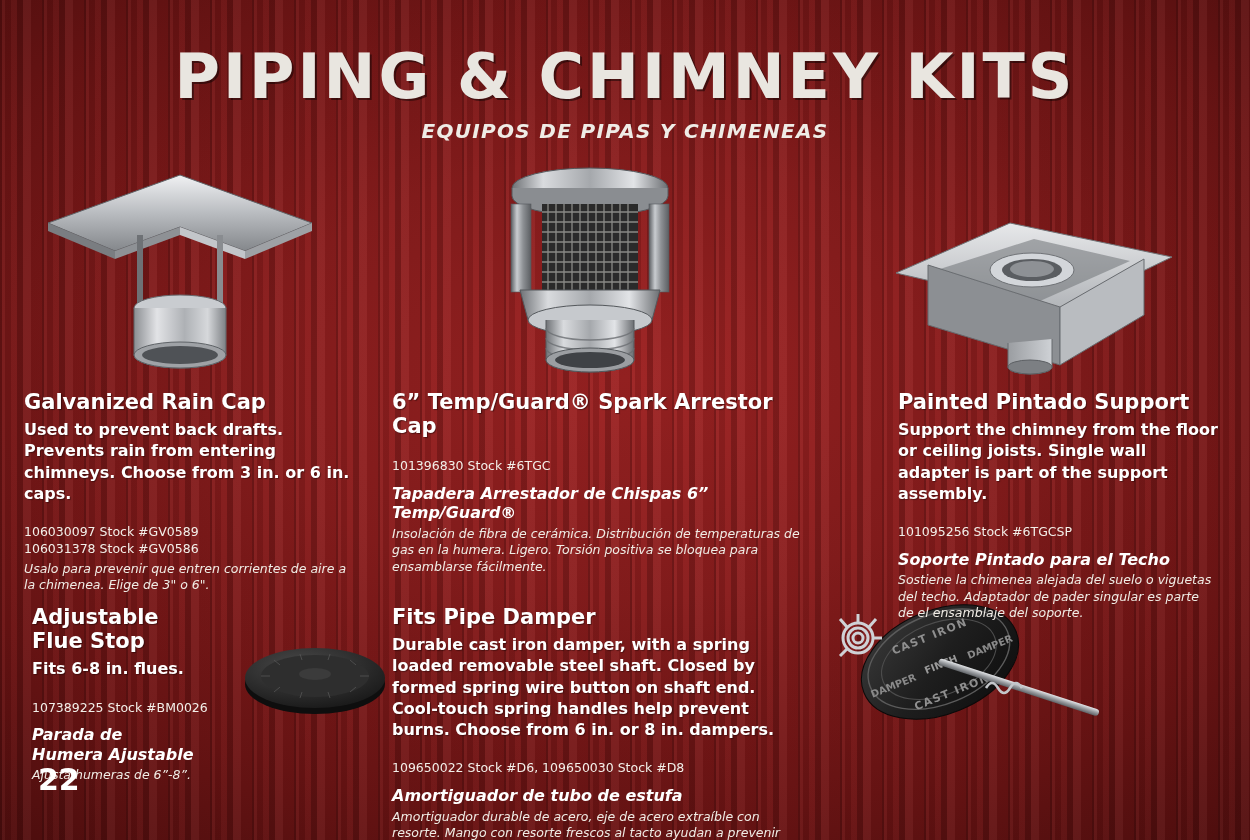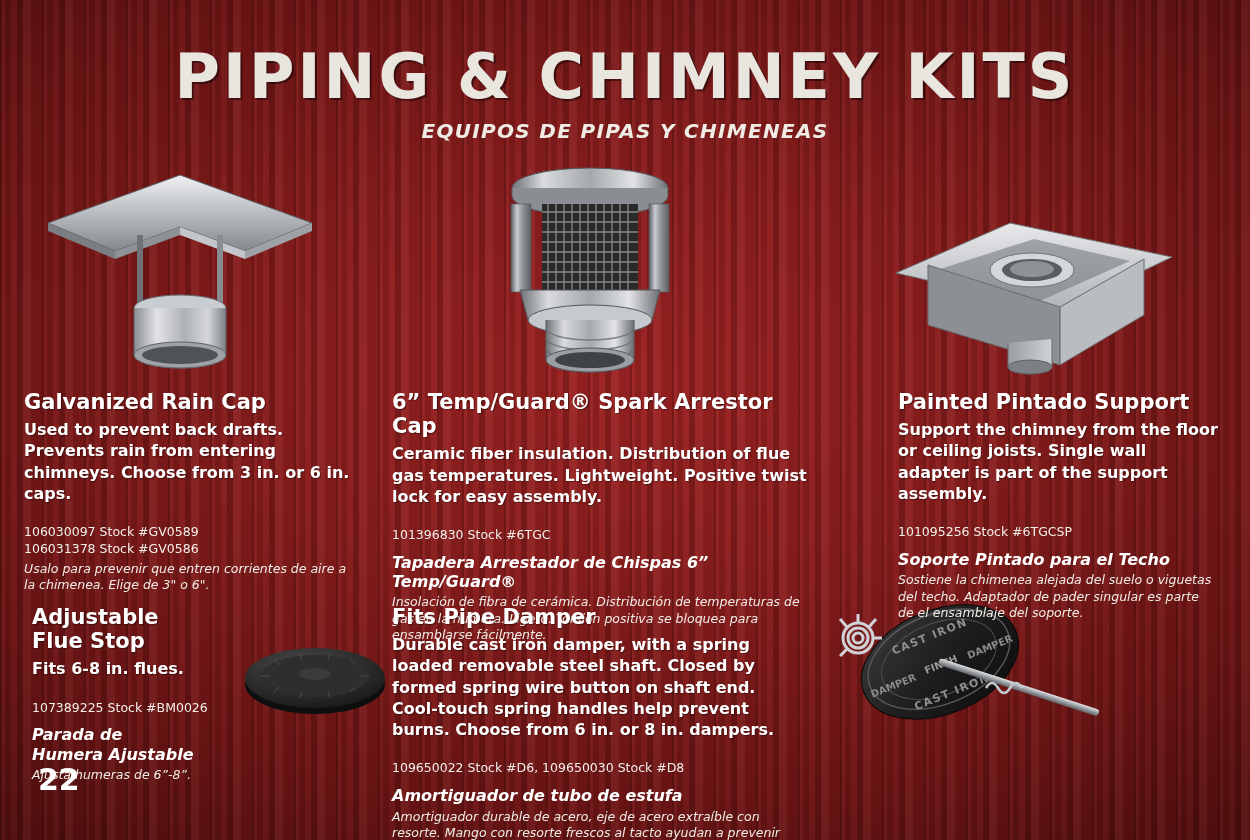--- a/index.html
+++ b/index.html
@@ -330,21 +330,20 @@
   <div class="block" style="left:24px; top:390px; width:330px;">
     <div class="p-name">Galvanized Rain Cap</div>
     <div class="p-desc">Used to prevent back drafts. Prevents rain from entering chimneys. Choose from 3 in. or 6 in. caps.</div>
     <div class="p-sku" style="white-space:pre-line;">106030097 Stock #GV0589
 106031378 Stock #GV0586</div>
     <div class="p-desc-es">Usalo para prevenir que entren corrientes de aire a la chimenea. Elige de 3" o 6".</div>
   </div>
 
   <div class="block" style="left:392px; top:390px; width:420px;">
     <div class="p-name">6” Temp/Guard® Spark Arrestor Cap</div>
-    <div class="p-desc">Ceramic fiber insulation. Distribution of flue gas temperatures. Lightweight. Positive twist lock for easy assembly.</div>
     <div class="p-sku" style="white-space:pre-line;">101396830 Stock #6TGC</div>
     <div class="p-name-es">Tapadera Arrestador de Chispas 6” Temp/Guard®</div>
     <div class="p-desc-es">Insolación de fibra de cerámica. Distribución de temperaturas de gas en la humera. Ligero. Torsión positiva se bloquea para ensamblarse fácilmente.</div>
   </div>
 
   <div class="block" style="left:898px; top:390px; width:320px;">
     <div class="p-name">Painted Pintado Support</div>
     <div class="p-desc">Support the chimney from the floor or ceiling joists. Single wall adapter is part of the support assembly.</div>
     <div class="p-sku" style="white-space:pre-line;">101095256 Stock #6TGCSP</div>
     <div class="p-name-es">Soporte Pintado para el Techo</div>

